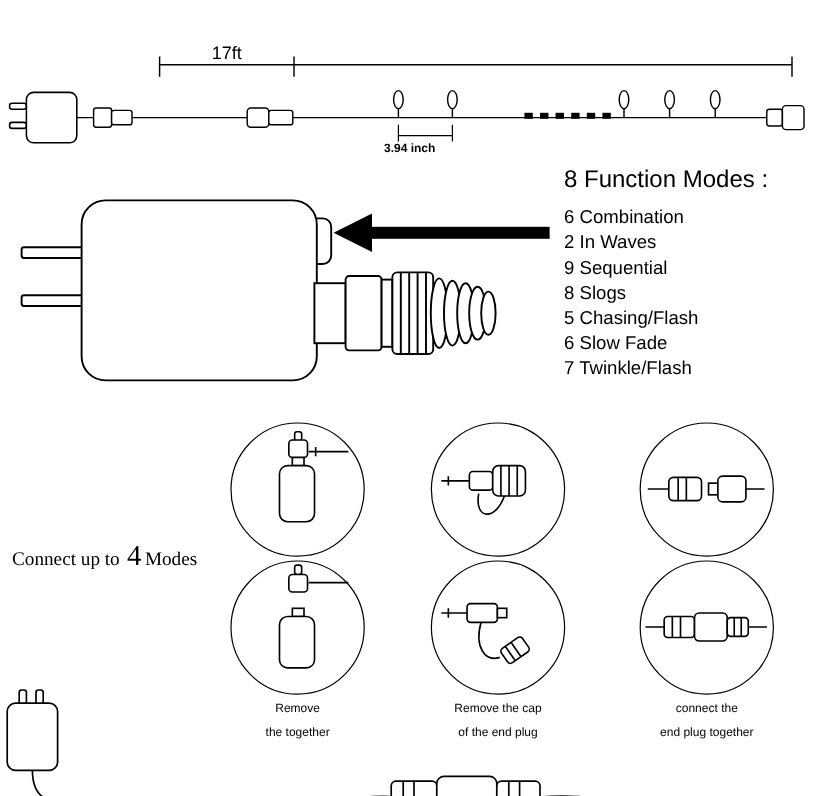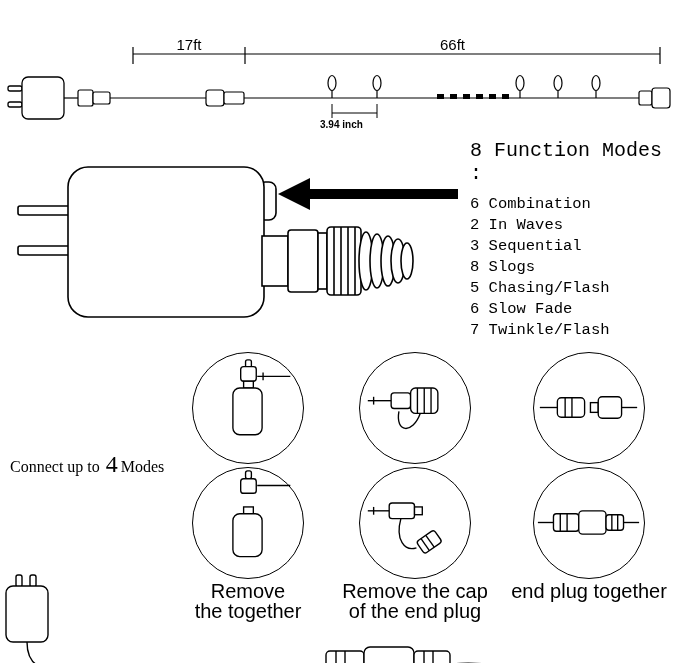--- a/index.html
+++ b/index.html
@@ -2,27 +2,27 @@
 <html><head>
 <meta charset="utf-8">
 <style>
   * { box-sizing: border-box; }
   html, body { margin: 0; padding: 0; }
   body { background: #fff; font-family: "Liberation Sans", sans-serif; color: #000; }
   .canvas { position: relative; width: 679px; height: 663px; background: #fff; overflow: hidden; margin-top: 34px; }
   .abs { position: absolute; }
   .dim-label { position: absolute; text-align: center; font-size: 15px; }
   .spacing-label { position: absolute; text-align: left; font-size: 10px; font-weight: bold; }
-  .modes-panel { position: absolute; font-family: Liberation Mono, monospace; }
+  .modes-panel { position: absolute; }
   .modes-title { font-size: 20px; margin-bottom: 9px; }
   .mode-item { font-size: 15.5px; line-height: 21px; }
   .connect-label { position: absolute; display: flex; align-items: baseline; font-size: 16px; font-family: Liberation Serif, serif; }
   .connect-label .count { font-size: 24px; margin: 0 3px 0 6px; }
   .step-circle { position: absolute; width: 112px; height: 112px; border: 1.5px solid #000; border-radius: 50%; background: #fff; }
-  .caption { position: absolute; text-align: center; font-size: 20px; line-height: 20px; }
+  .caption { position: absolute; text-align: center; font-size: 10px; line-height: 20px; }
 </style>
 </head>
 <body>
 
 <div class="canvas">
 
   <svg class="abs" style="left:0;top:0" width="679" height="102" viewBox="0 0 679 102">
 
     <g stroke="#000" stroke-width="1.2" fill="none">
       <line x1="133" y1="20" x2="660" y2="20"></line>
@@ -75,21 +75,20 @@
     </g>
 
     <g stroke="#000" stroke-width="1" fill="none">
       <line x1="332" y1="70" x2="332" y2="84"></line>
       <line x1="377" y1="70" x2="377" y2="84"></line>
       <line x1="332" y1="79" x2="377" y2="79"></line>
     </g>
   </svg>
 
   <div class="dim-label" style="left:133px;top:2px;width:112px">17ft</div>
-  <div class="dim-label" style="left:245px;top:2px;width:415px">66ft</div>
   <div class="spacing-label" style="left:320px;top:85px;width:68px">3.94 inch</div>
 
   <svg class="abs" style="left:0;top:100" width="470" height="205" viewBox="0 0 470 205">
     <g stroke="#000" stroke-width="1.6" fill="#fff">
       <rect x="18" y="72" width="52" height="9" rx="2"></rect>
       <rect x="18" y="112" width="52" height="9" rx="2"></rect>
       <rect x="258" y="48" width="18" height="38" rx="7"></rect>
       <rect x="68" y="33" width="196" height="150" rx="20"></rect>
       <rect x="262" y="102" width="26" height="50"></rect>
       <rect x="288" y="96" width="30" height="62" rx="3"></rect>
@@ -108,21 +107,21 @@
     <g fill="#000">
       <polygon points="278,60 310,44 310,76"></polygon>
       <rect x="310" y="55" width="148" height="10"></rect>
     </g>
   </svg>
 
   <div class="modes-panel" style="left:470px;top:105px">
     <div class="modes-title">8 Function Modes :</div>
     <div class="mode-item">6 Combination</div>
     <div class="mode-item">2 In Waves</div>
-    <div class="mode-item">3 Sequential</div>
+    <div class="mode-item">9 Sequential</div>
     <div class="mode-item">8 Slogs</div>
     <div class="mode-item">5 Chasing/Flash</div>
     <div class="mode-item">6 Slow Fade</div>
     <div class="mode-item">7 Twinkle/Flash</div>
   </div>
 
   <div class="connect-label" style="left:10px;top:417px">
     <span>Connect up to</span>
     <span class="count">4</span>
     <span>Modes</span>
@@ -213,20 +212,21 @@
 
   <div class="caption" style="left:168px;top:547px;width:160px">
     <div>Remove</div>
     <div>the together</div>
   </div>
   <div class="caption" style="left:335px;top:547px;width:160px">
     <div>Remove the cap</div>
     <div>of the end plug</div>
   </div>
   <div class="caption" style="left:509px;top:547px;width:160px">
+    <div>connect the</div>
     <div>end plug together</div>
   </div>
 
   <svg class="abs" style="left:0;top:535" width="679" height="128" viewBox="0 0 679 128">
     <g stroke="#000" stroke-width="1.4" fill="#fff">
 
       <g>
         <rect x="16" y="6" width="6" height="12" rx="2"></rect>
         <rect x="30" y="6" width="6" height="12" rx="2"></rect>
         <rect x="6" y="17" width="42" height="56" rx="7"></rect>

